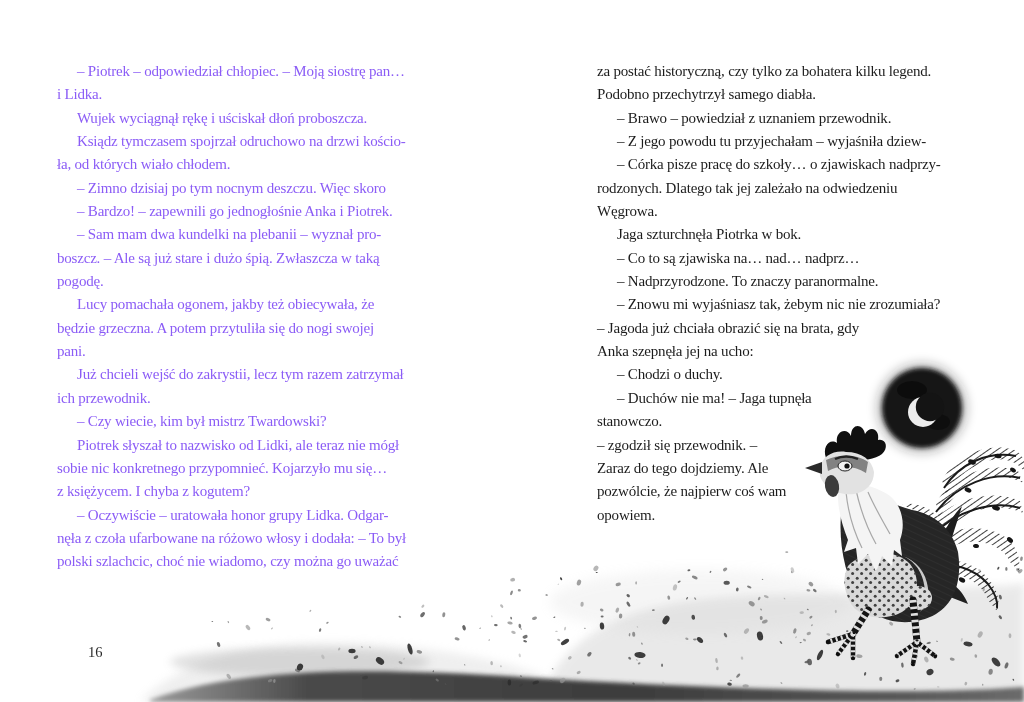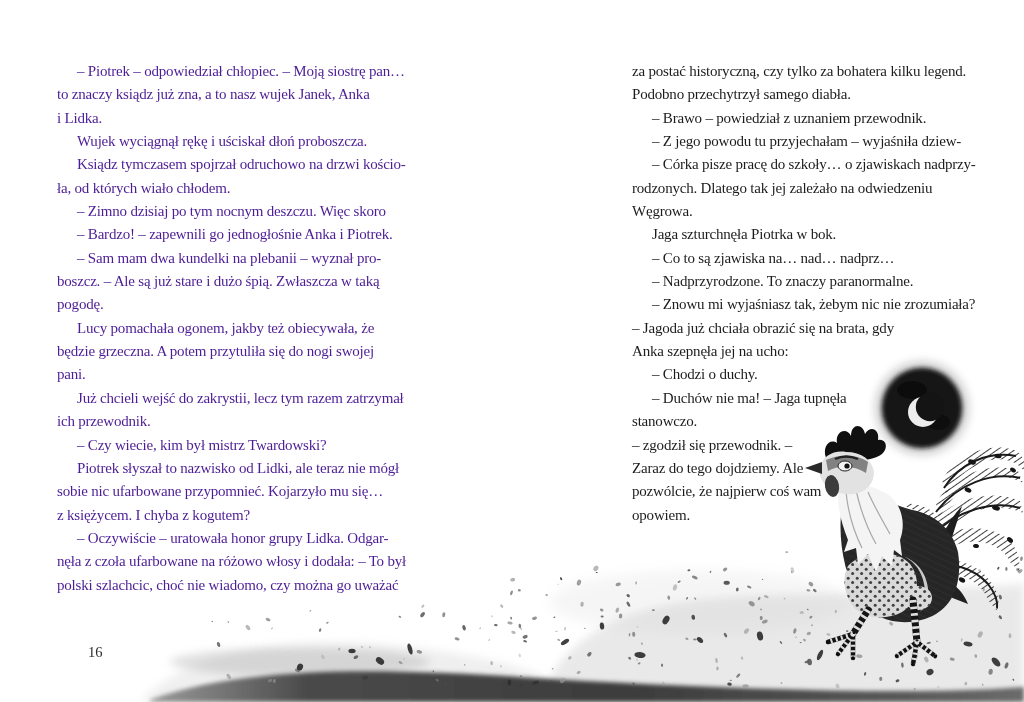--- a/index.html
+++ b/index.html
@@ -415,46 +415,45 @@
         <ellipse cx="832" cy="486" rx="7" ry="11" transform="rotate(-10 832 486)" fill="#3c3c3c"></ellipse>
         <g>
           <ellipse cx="845" cy="466" rx="7" ry="5" fill="#f2f2f2" stroke="#222" stroke-width="1"></ellipse>
           <circle cx="847" cy="466" r="2.6" fill="#111"></circle>
           <path d="M 835 459 Q 846 454 858 459" fill="none" stroke="#222" stroke-width="2.4"></path>
         </g>
       </g>
     </g>
   </svg>
 
-  <div id="left-col" class="page-col" style="color: #4c1d95;">
+  <div id="left-col" class="page-col" style="color: #8b5cf6;">
       <div class="line indent">– Piotrek – odpowiedział chłopiec. – Moją siostrę pan…</div>
-      <div class="line">to znaczy ksiądz już zna, a to nasz wujek Janek, Anka</div>
       <div class="line">i Lidka.</div>
       <div class="line indent">Wujek wyciągnął rękę i uściskał dłoń proboszcza.</div>
       <div class="line indent">Ksiądz tymczasem spojrzał odruchowo na drzwi kościo-</div>
       <div class="line">ła, od których wiało chłodem.</div>
       <div class="line indent">– Zimno dzisiaj po tym nocnym deszczu. Więc skoro</div>
       <div class="line indent">– Bardzo! – zapewnili go jednogłośnie Anka i Piotrek.</div>
       <div class="line indent">– Sam mam dwa kundelki na plebanii – wyznał pro-</div>
       <div class="line">boszcz. – Ale są już stare i dużo śpią. Zwłaszcza w taką</div>
       <div class="line">pogodę.</div>
       <div class="line indent">Lucy pomachała ogonem, jakby też obiecywała, że</div>
       <div class="line">będzie grzeczna. A potem przytuliła się do nogi swojej</div>
       <div class="line">pani.</div>
       <div class="line indent">Już chcieli wejść do zakrystii, lecz tym razem zatrzymał</div>
       <div class="line">ich przewodnik.</div>
       <div class="line indent">– Czy wiecie, kim był mistrz Twardowski?</div>
       <div class="line indent">Piotrek słyszał to nazwisko od Lidki, ale teraz nie mógł</div>
-      <div class="line">sobie nic ufarbowane przypomnieć. Kojarzyło mu się…</div>
+      <div class="line">sobie nic konkretnego przypomnieć. Kojarzyło mu się…</div>
       <div class="line">z księżycem. I chyba z kogutem?</div>
       <div class="line indent">– Oczywiście – uratowała honor grupy Lidka. Odgar-</div>
       <div class="line">nęła z czoła ufarbowane na różowo włosy i dodała: – To był</div>
       <div class="line">polski szlachcic, choć nie wiadomo, czy można go uważać</div>
     </div>
-  <div id="right-col" class="page-col" style="color: rgb(28, 28, 28); margin-left: 35px;">
+  <div id="right-col" class="page-col" style="color: rgb(28, 28, 28);">
       <div class="line">za postać historyczną, czy tylko za bohatera kilku legend.</div>
       <div class="line">Podobno przechytrzył samego diabła.</div>
       <div class="line indent">– Brawo – powiedział z uznaniem przewodnik.</div>
       <div class="line indent">– Z jego powodu tu przyjechałam – wyjaśniła dziew-</div>
       <div class="line indent">– Córka pisze pracę do szkoły… o zjawiskach nadprzy-</div>
       <div class="line">rodzonych. Dlatego tak jej zależało na odwiedzeniu</div>
       <div class="line">Węgrowa.</div>
       <div class="line indent">Jaga szturchnęła Piotrka w bok.</div>
       <div class="line indent">– Co to są zjawiska na… nad… nadprz…</div>
       <div class="line indent">– Nadprzyrodzone. To znaczy paranormalne.</div>

